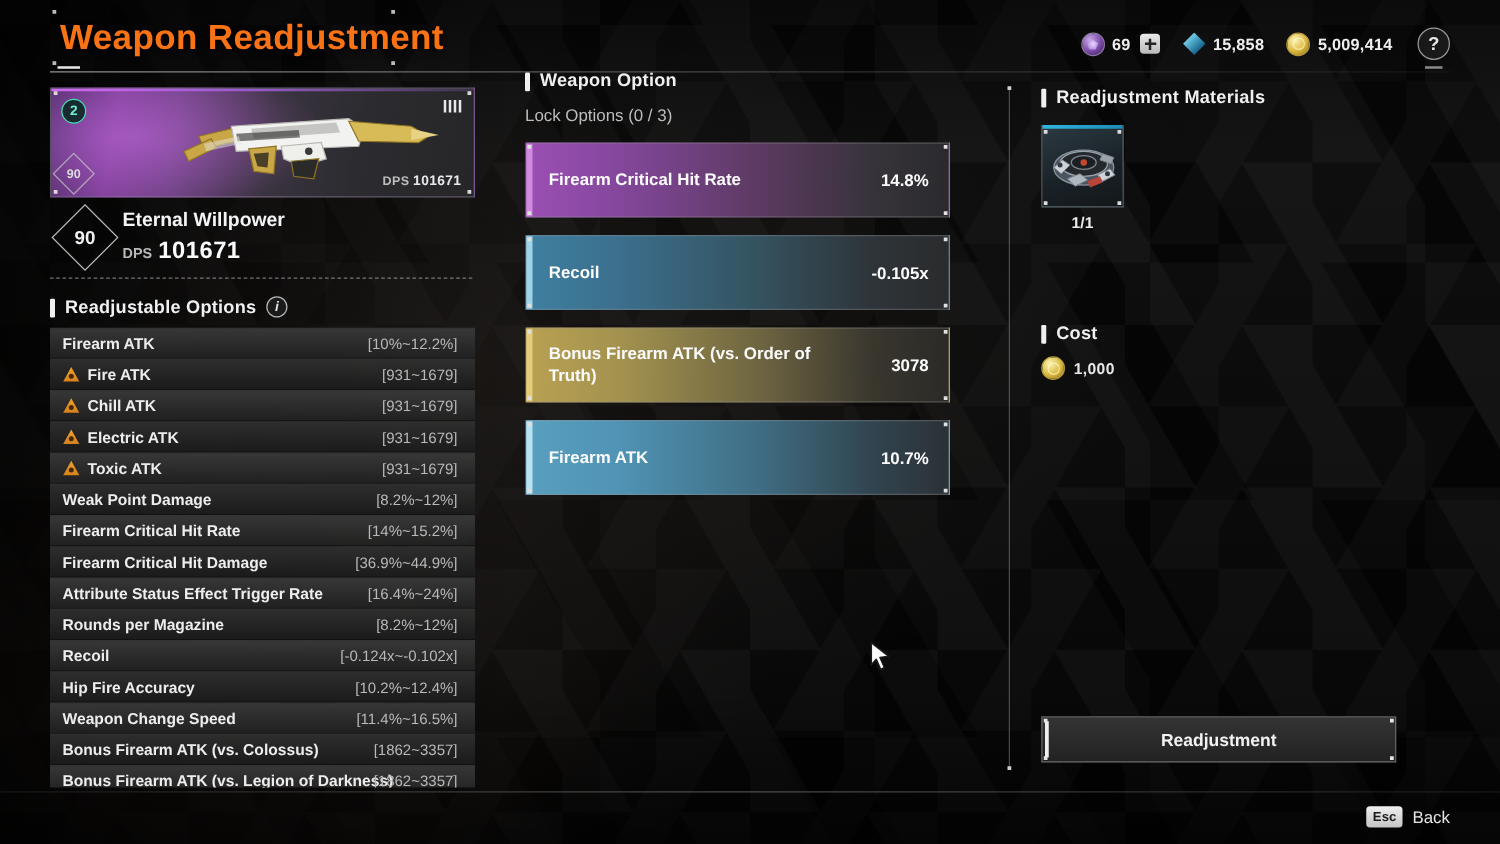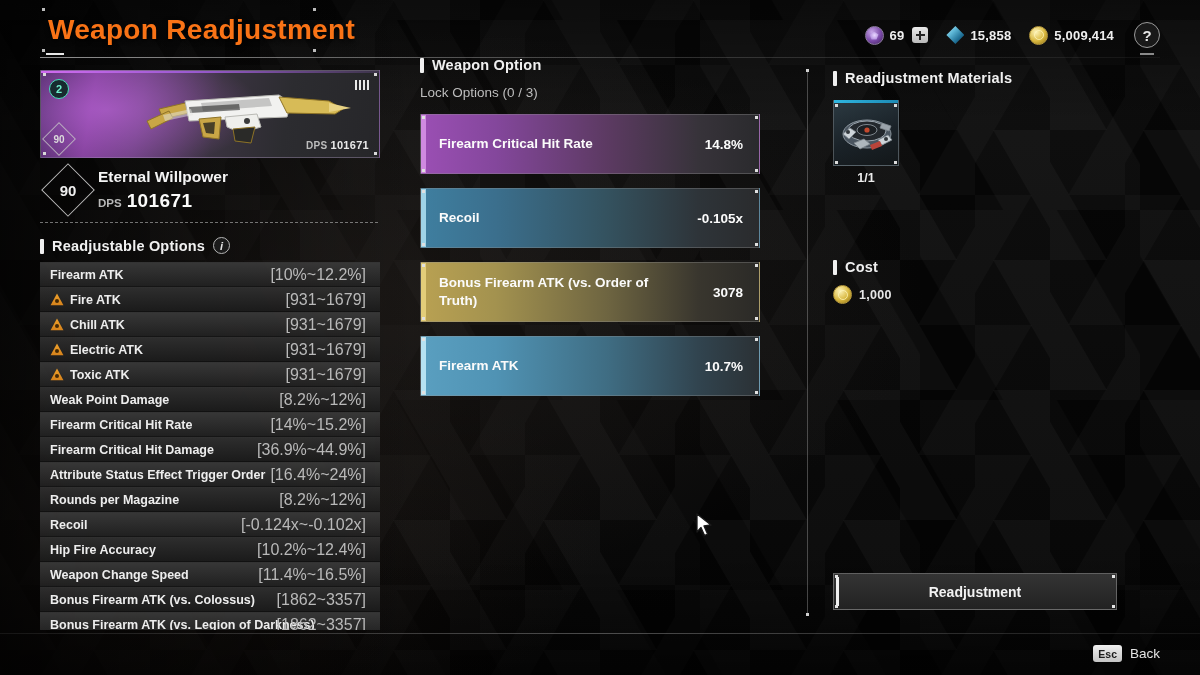--- a/index.html
+++ b/index.html
@@ -204,21 +204,21 @@
     padding: 0 14px 0 10px;
     background: linear-gradient(180deg, rgba(58,58,58,.92), rgba(34,34,34,.92));
     border-top: 1px solid rgba(120,120,120,.22);
     border-bottom: 1px solid rgba(0,0,0,.6);
   }
   .opt-row:nth-child(even) {
     background: linear-gradient(180deg, rgba(48,48,48,.92), rgba(28,28,28,.92));
   }
   .opt-left { display: flex; align-items: center; gap: 6px; min-width: 0; }
   .opt-name { font-size: 12.5px; color: #ededed; font-weight: bold; white-space: nowrap; }
-  .opt-range { font-size: 16px; color: #b9b9b9; white-space: nowrap; }
+  .opt-range { font-size: 12px; color: #b9b9b9; white-space: nowrap; }
   .warn-icon {
     width: 14px; height: 13px; position: relative; flex: none;
   }
   .warn-icon:before {
     content: ""; position: absolute; inset: 0;
     background: linear-gradient(180deg, #f0a32c, #d4801a);
     clip-path: polygon(50% 4%, 96% 94%, 4% 94%);
   }
   .warn-icon:after {
     content: ""; position: absolute; left: 5px; top: 5.5px; width: 4px; height: 4px;
@@ -465,21 +465,21 @@
           <span class="opt-range">[14%~15.2%]</span>
         </div>
         <div class="opt-row">
           <div class="opt-left">
             <span class="opt-name">Firearm Critical Hit Damage</span>
           </div>
           <span class="opt-range">[36.9%~44.9%]</span>
         </div>
         <div class="opt-row">
           <div class="opt-left">
-            <span class="opt-name">Attribute Status Effect Trigger Order</span>
+            <span class="opt-name">Attribute Status Effect Trigger Rate</span>
           </div>
           <span class="opt-range">[16.4%~24%]</span>
         </div>
         <div class="opt-row">
           <div class="opt-left">
             <span class="opt-name">Rounds per Magazine</span>
           </div>
           <span class="opt-range">[8.2%~12%]</span>
         </div>
         <div class="opt-row">

